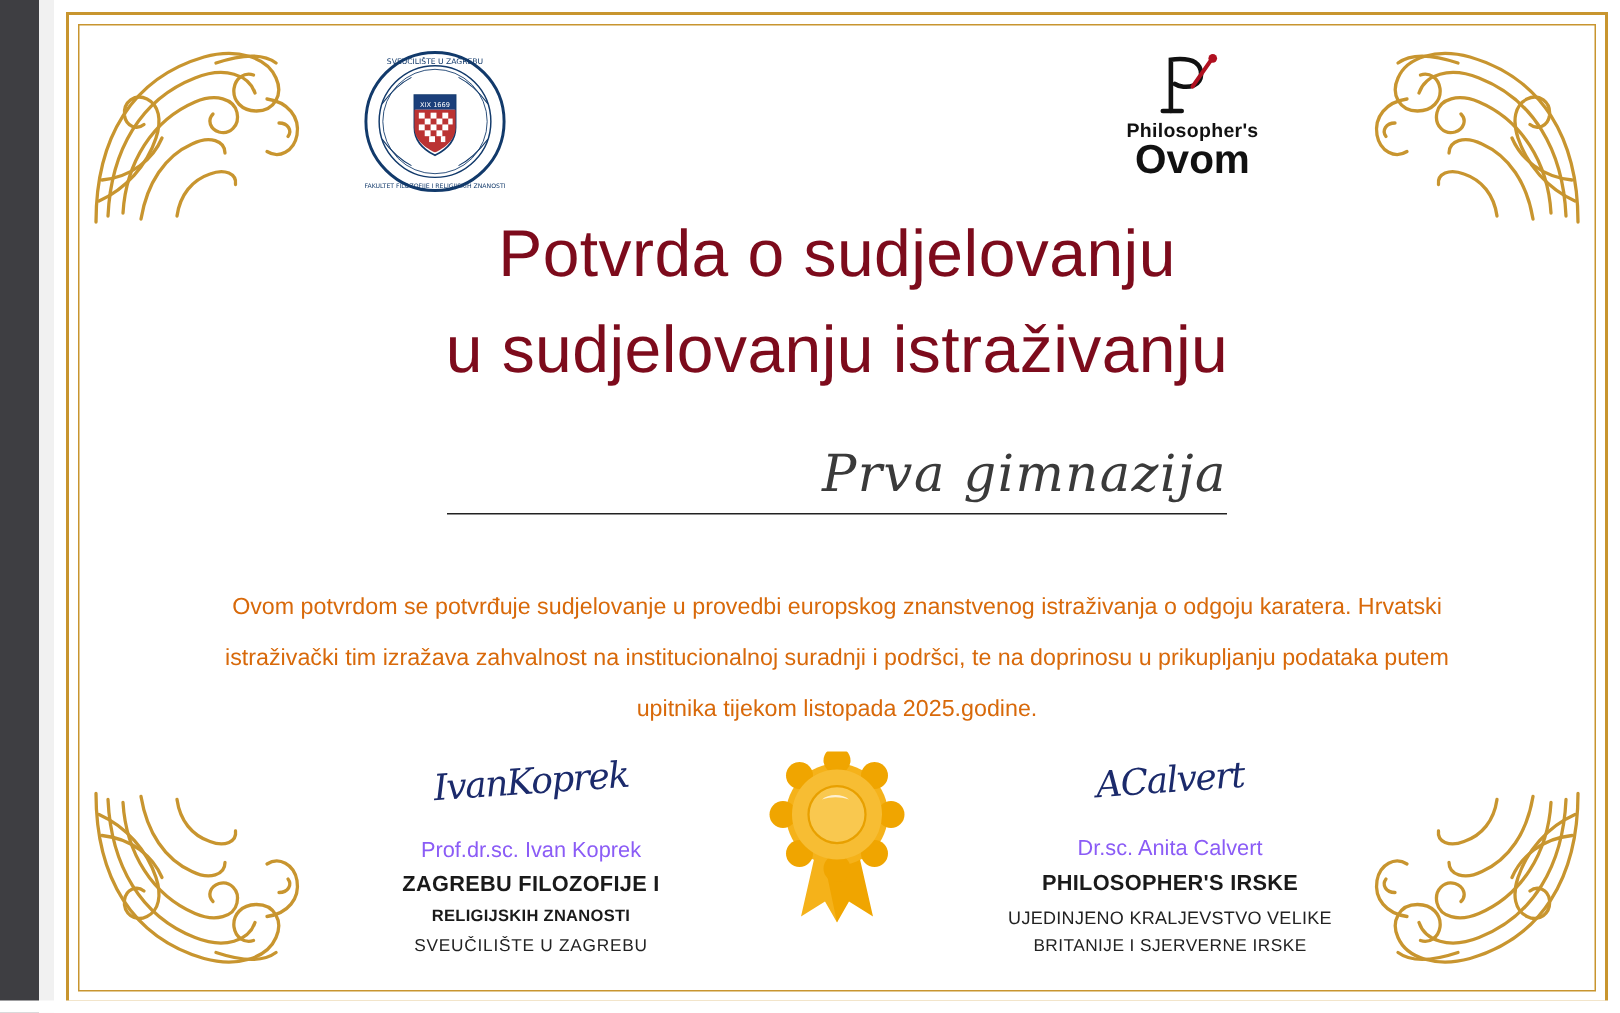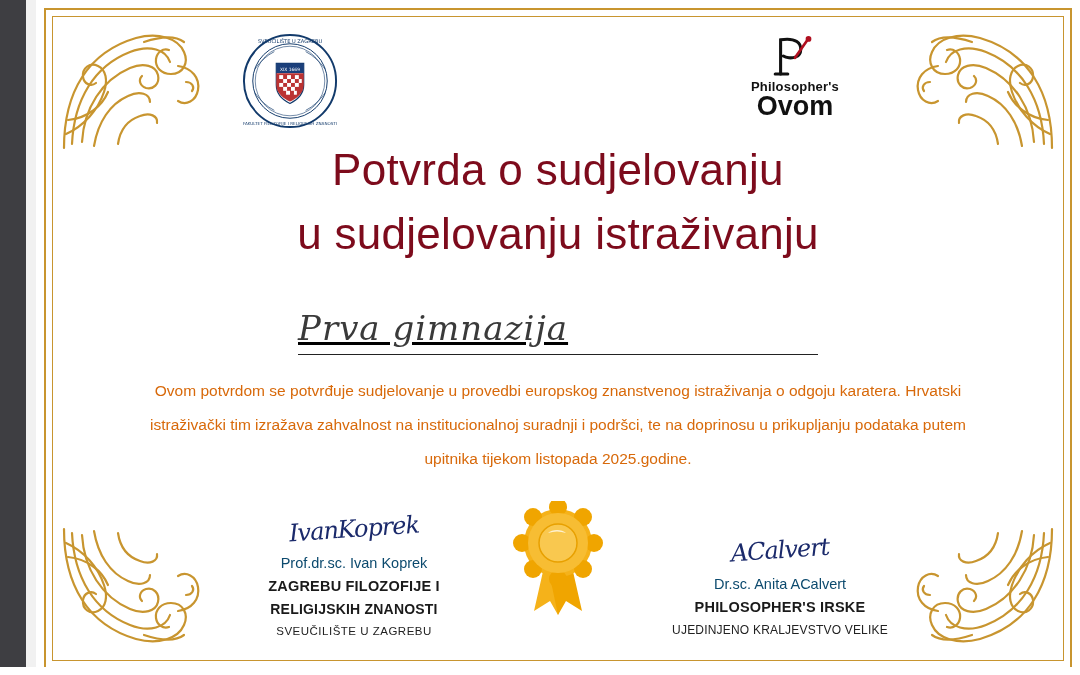--- a/index.html
+++ b/index.html
@@ -130,45 +130,44 @@
     font-size: 44px;
     font-weight: normal;
     letter-spacing: .3px;
     line-height: 1.45;
   }
   .title .l2 { display: block; }
 
   
   .recipient {
     position: absolute;
-    top: 308px;
+    top: 296px;
     left: 50%;
     transform: translateX(-50%);
     width: 520px;
-    text-align: left;
-    text-decoration: underline;
+    text-align: right;
   }
   .recipient-name {
     font-family: "DejaVu Serif", serif;
     font-style: italic;
     font-size: 34px;
     color: #3a3a3a;
     letter-spacing: 1px;
     padding-bottom: 6px;
   }
   .recipient-line {
     width: 100%;
     height: 1px;
     background: #222;
   }
 
   
   .body-text {
     position: absolute;
-    top: 374px;
+    top: 388px;
     left: 50%;
     transform: translateX(-50%);
     width: 850px;
     text-align: center;
     color: #d8690a;
     font-size: 15.5px;
     line-height: 2.2;
   }
 
   
@@ -193,31 +192,31 @@
     font-style: italic;
     font-size: 24px;
     color: #1b2a6b;
     height: 40px;
     line-height: 40px;
     letter-spacing: -1px;
     transform: rotate(-4deg);
   }
   .sig-name {
     font-size: 14.5px;
-    margin-top: 6px;
-    color: #0c4a6e;
+    margin-top: 18px;
+    color: #8b5cf6;
   }
   .sig-org {
     font-size: 14.5px;
     font-weight: bold;
     margin-top: 7px;
     letter-spacing: .2px;
   }
   .sig-org2 {
-    font-size: 14px;
+    font-size: 11px;
     font-weight: bold;
     margin-top: 7px;
     letter-spacing: .2px;
   }
   .sig-sub {
     font-size: 11.5px;
     margin-top: 8px;
     letter-spacing: .5px;
     color: #222;
   }
@@ -417,23 +416,24 @@
       <div class="sig left">
         <div class="sig-script">IvanKoprek</div>
         <div class="sig-name">Prof.dr.sc. Ivan Koprek</div>
         <div class="sig-org">ZAGREBU FILOZOFIJE I</div>
         <div class="sig-org2">RELIGIJSKIH ZNANOSTI</div>
         <div class="sig-sub">SVEUČILIŠTE U ZAGREBU</div>
       </div>
 
       <div class="sig right">
         <div class="sig-script">ACalvert</div>
-        <div class="sig-name">Dr.sc. Anita ACalvert</div>
+        <div class="sig-name">Dr.sc. Anita Calvert</div>
         <div class="sig-org">PHILOSOPHER'S IRSKE</div>
         <div class="sig-sub">UJEDINJENO KRALJEVSTVO VELIKE</div>
+        <div class="sig-sub2">BRITANIJE I SJERVERNE IRSKE</div>
       </div>
 
     </div>
 
   </div>
 
   <div class="bottom-strip"></div>
 </div>
 
 </body></html>

